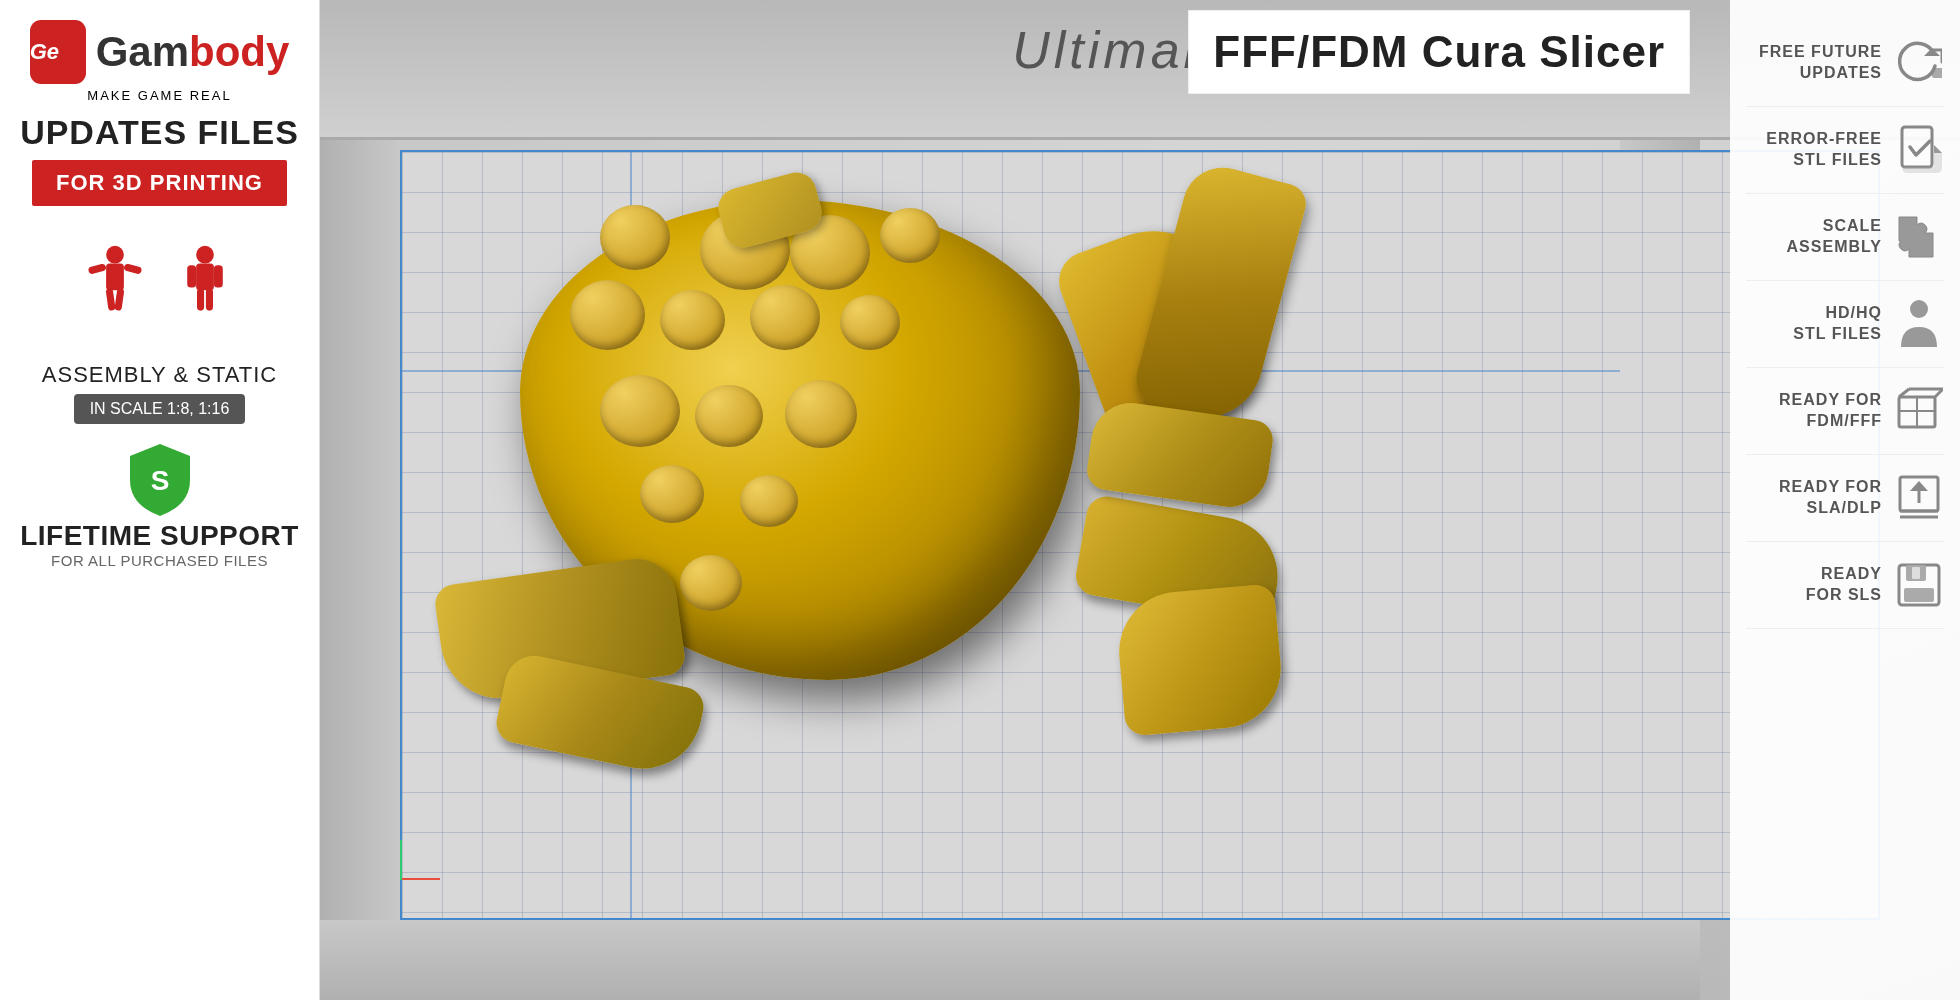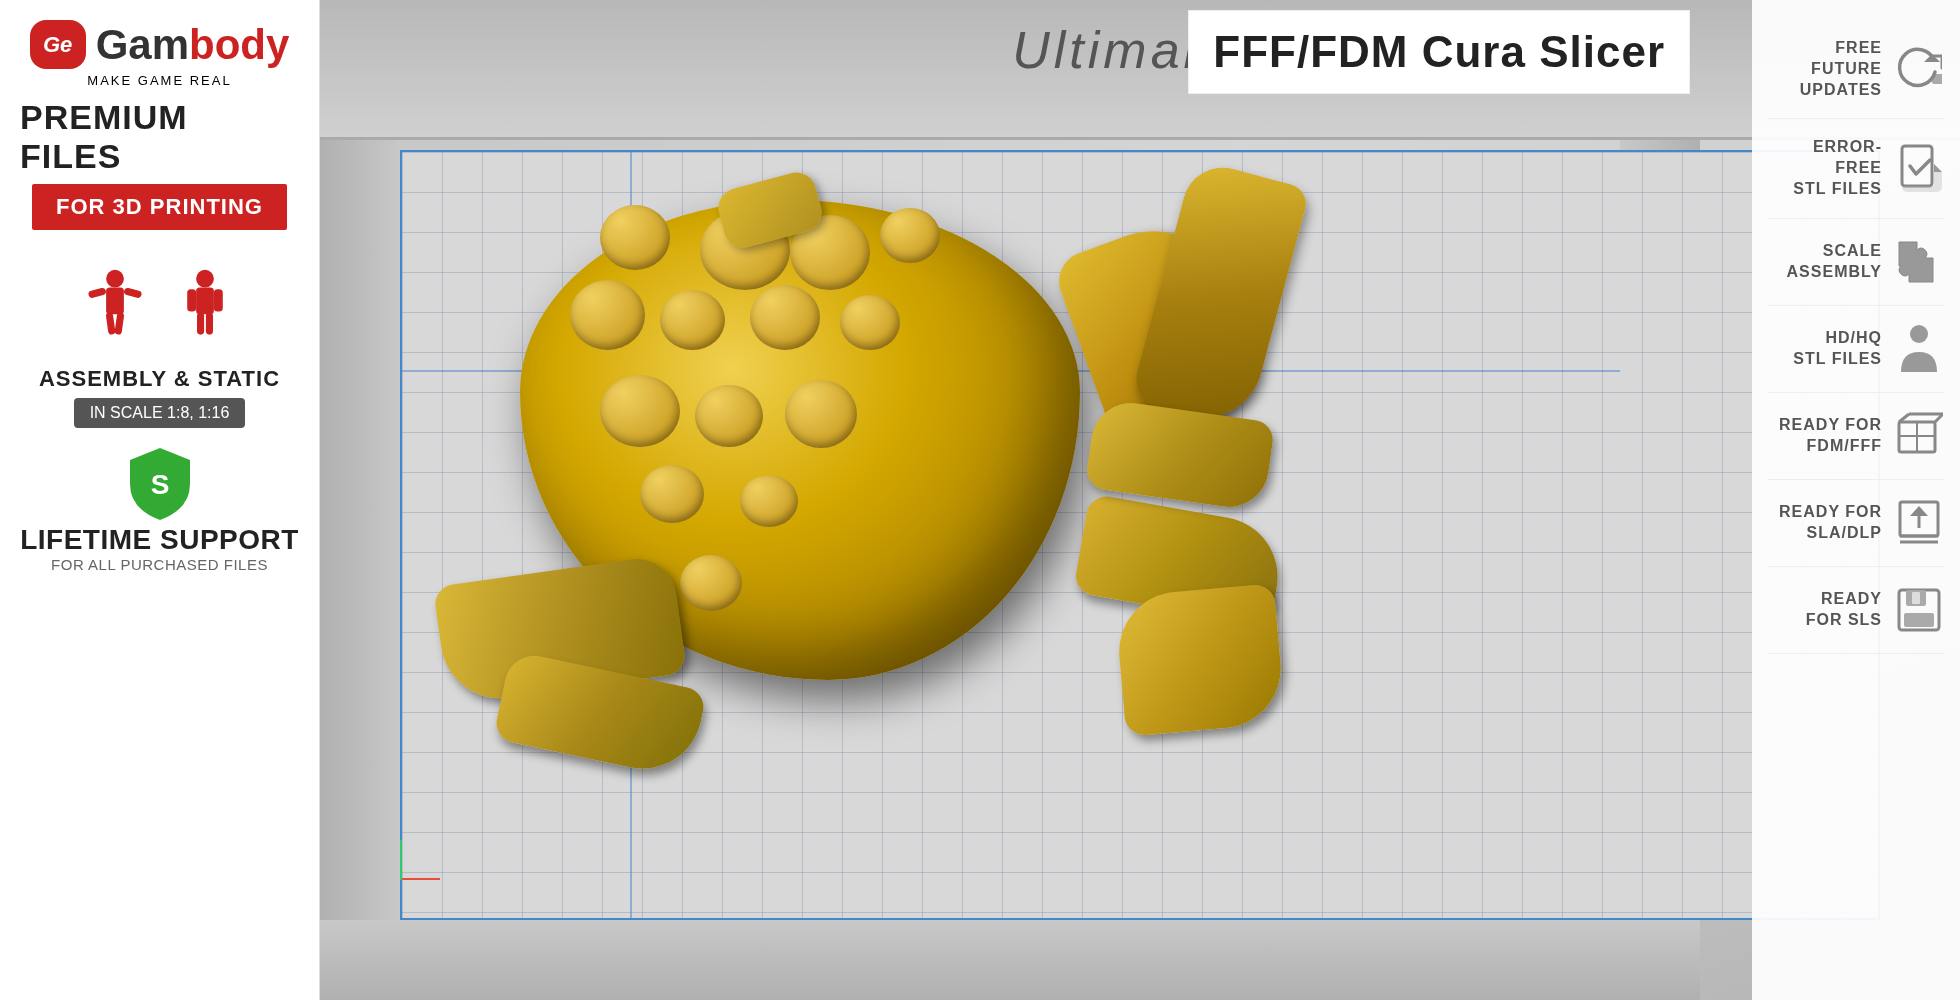--- a/index.html
+++ b/index.html
@@ -97,26 +97,25 @@
 
     .gambody-logo {
       display: flex;
       align-items: center;
       gap: 10px;
       margin-bottom: 4px;
     }
 
     .logo-icon {
       width: 56px;
-      height: 49px;
+      height: 64px;
       background: #cc2222;
-      border-radius: 16px;
-      display: flex;
-      align-items: center;
-      justify-content: center;
+      border-radius: 11px;
+      display: flex;
+      align-items: center;
       color: white;
       font-size: 22px;
       font-weight: bold;
       font-style: italic;
     }
 
     .logo-text {
       font-size: 42px;
       font-weight: bold;
       color: #333;
@@ -167,24 +166,24 @@
     }
 
     
     .figure-svg {
       width: 60px;
       height: 80px;
     }
 
     .assembly-static {
       font-size: 22px;
-      font-weight: bold;
+      font-weight: normal;
       color: #222;
       letter-spacing: 1px;
-      margin-top: 0;
+      margin-top: 20px;
     }
 
     .scale-badge {
       background: #555;
       color: white;
       padding: 6px 16px;
       border-radius: 4px;
       font-size: 16px;
       margin: 6px 0;
     }
@@ -222,21 +221,21 @@
       margin-top: 12px;
       width: 260px;
       text-align: center;
     }
 
     
     .right-panel {
       position: absolute;
       right: 0;
       top: 0;
-      width: 208px;
+      width: 230px;
       height: 1000px;
       background: rgba(255,255,255,0.92);
       display: flex;
       flex-direction: column;
       padding: 20px 16px;
       gap: 0;
     }
 
     .title-overlay {
       position: absolute;
@@ -393,21 +392,21 @@
   <div class="logo-area">
     <div class="gambody-logo">
       <div class="logo-icon">
         <span>Ge</span>
       </div>
       <div class="logo-text">
         <span class="gam">Gam</span><span class="body">body</span>
       </div>
     </div>
     <div class="tagline">MAKE GAME REAL</div>
-    <div class="premium-files">PREMIUM FILES</div>
+    <div class="premium-files">UPDATES FILES</div>
     <div class="for-3d-printing">FOR 3D PRINTING</div>
   </div>
 
   <div class="figures-area">
     <div class="figure">
       <svg class="figure-svg" viewBox="0 0 60 90">
 
         <circle cx="30" cy="12" r="10" fill="#cc2222"></circle>
         <rect x="20" y="22" width="20" height="30" rx="4" fill="#cc2222"></rect>
 

